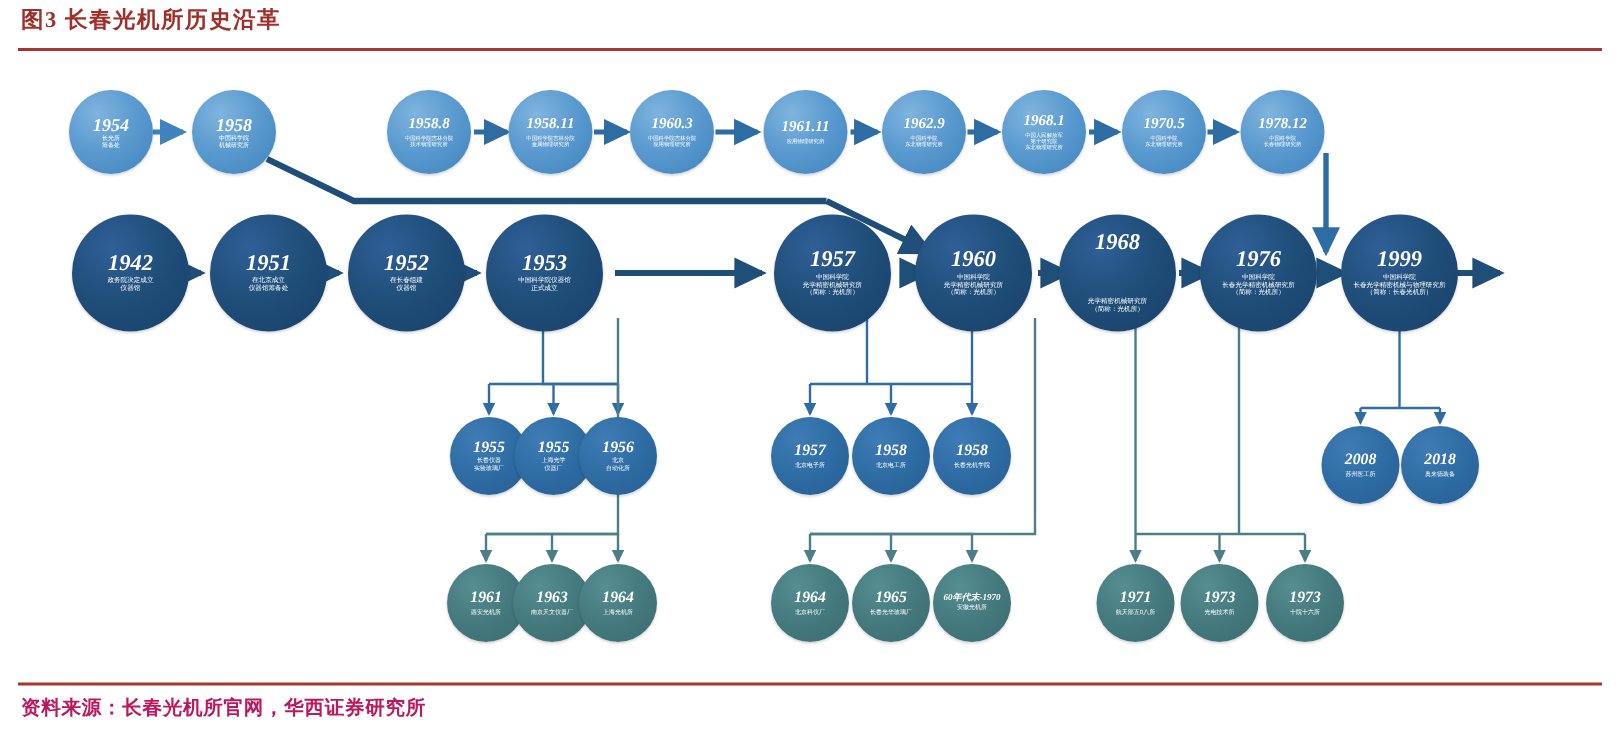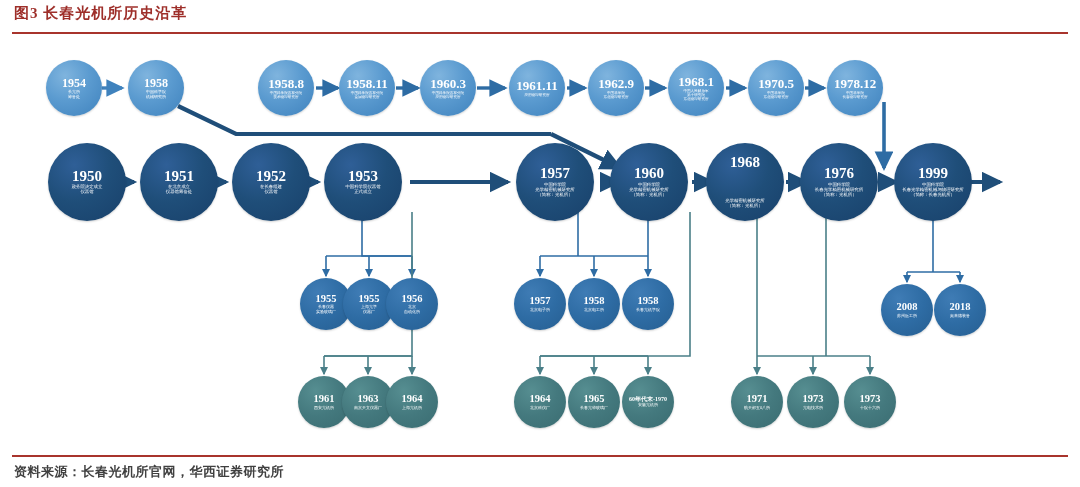--- a/index.html
+++ b/index.html
@@ -45,21 +45,21 @@
     height: 2px;
     background: #a8342c;
   }
   #source-note {
     position: absolute;
     left: 14px;
     top: 463px;
     font-family: "Liberation Serif", "DejaVu Serif", serif;
     font-size: 13px;
     font-weight: bold;
-    color: #404040;
+    color: #be185d;
     letter-spacing: 0.5px;
     white-space: nowrap;
   }
 
   
   #connector-layer {
     position: absolute;
     left: 0;
     top: 0;
     width: 1080px;
@@ -78,20 +78,21 @@
     text-align: center;
     color: #ffffff;
     box-sizing: border-box;
     box-shadow: 0 1px 2px rgba(0,0,0,0.18);
   }
   .node .year {
     font-family: "Liberation Serif", "DejaVu Serif", serif;
     font-weight: bold;
     line-height: 1.02;
     white-space: nowrap;
+    font-style: italic;
   }
   .node .desc {
     line-height: 1.12;
     margin-top: 1px;
     padding: 0 3px;
     font-family: "Liberation Sans", "DejaVu Sans", sans-serif;
   }
 
   
   .node.lightblue {
@@ -105,21 +106,21 @@
   .node.medblue {
     background: radial-gradient(circle at 34% 28%, #3f7cb5 0%, #2e6ca4 50%, #265e91 100%);
   }
   
   .node.teal {
     background: radial-gradient(circle at 34% 28%, #568e91 0%, #44797e 50%, #3a6c71 100%);
   }
 
   
   .size-top   { width: 56px; height: 56px; }
-  .size-top .year  { font-size: 13px; }
+  .size-top .year  { font-size: 10px; }
   .size-top .desc  { font-size: 3.6px; }
 
   .size-main  { width: 78px; height: 78px; }
   .size-main .year { font-size: 15px; }
   .size-main .desc { font-size: 4.4px; }
 
   .size-sub   { width: 52px; height: 52px; }
   .size-sub .year  { font-size: 10.5px; }
   .size-sub .desc  { font-size: 4px; }
 
@@ -263,21 +264,21 @@
 <div class="node lightblue size-top" style="left:748px; top:60px;text-align:center;">
   <span class="year">1970.5</span>
   <span class="desc">中国科学院<br>东北物理研究所</span>
 </div>
 <div class="node lightblue size-top" style="left:827px; top:60px;">
   <span class="year">1978.12</span>
   <span class="desc">中国科学院<br>长春物理研究所</span>
 </div>
 
 <div class="node navy size-main" style="left:48px; top:143px;">
-  <span class="year">1950</span>
+  <span class="year">1942</span>
   <span class="desc">政务院决定成立<br>仪器馆</span>
 </div>
 <div class="node navy size-main" style="left:140px; top:143px;">
   <span class="year">1951</span>
   <span class="desc">在北京成立<br>仪器馆筹备处</span>
 </div>
 <div class="node navy size-main" style="left:232px; top:143px;">
   <span class="year">1952</span>
   <span class="desc">在长春组建<br>仪器馆</span>
 </div>

